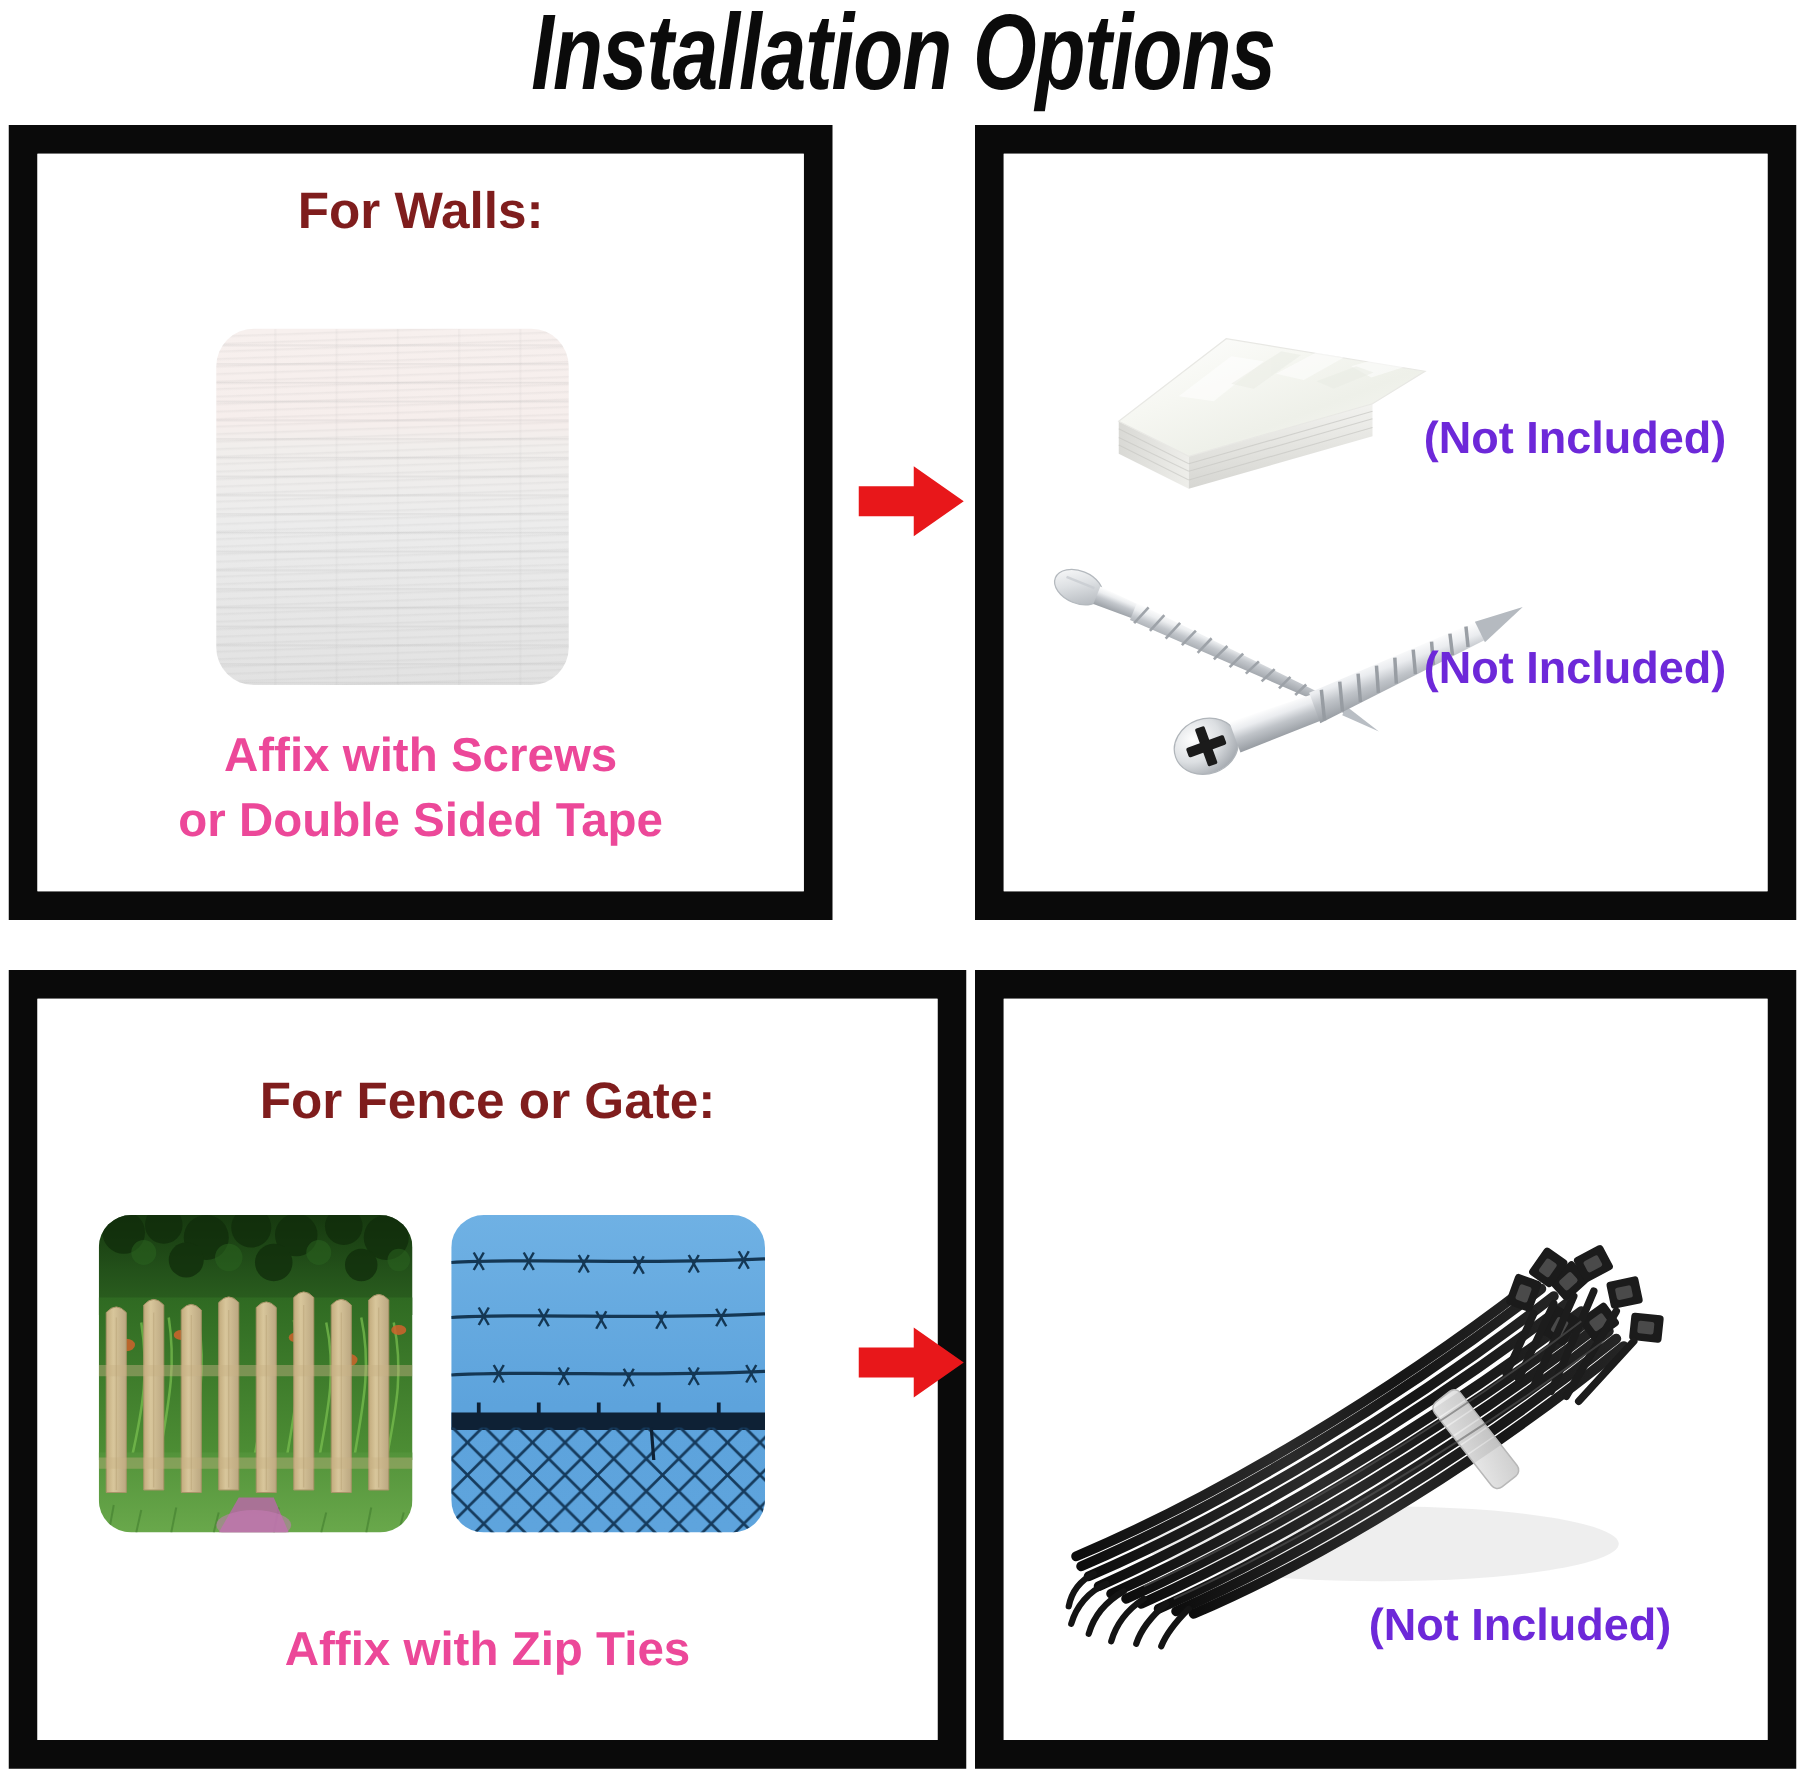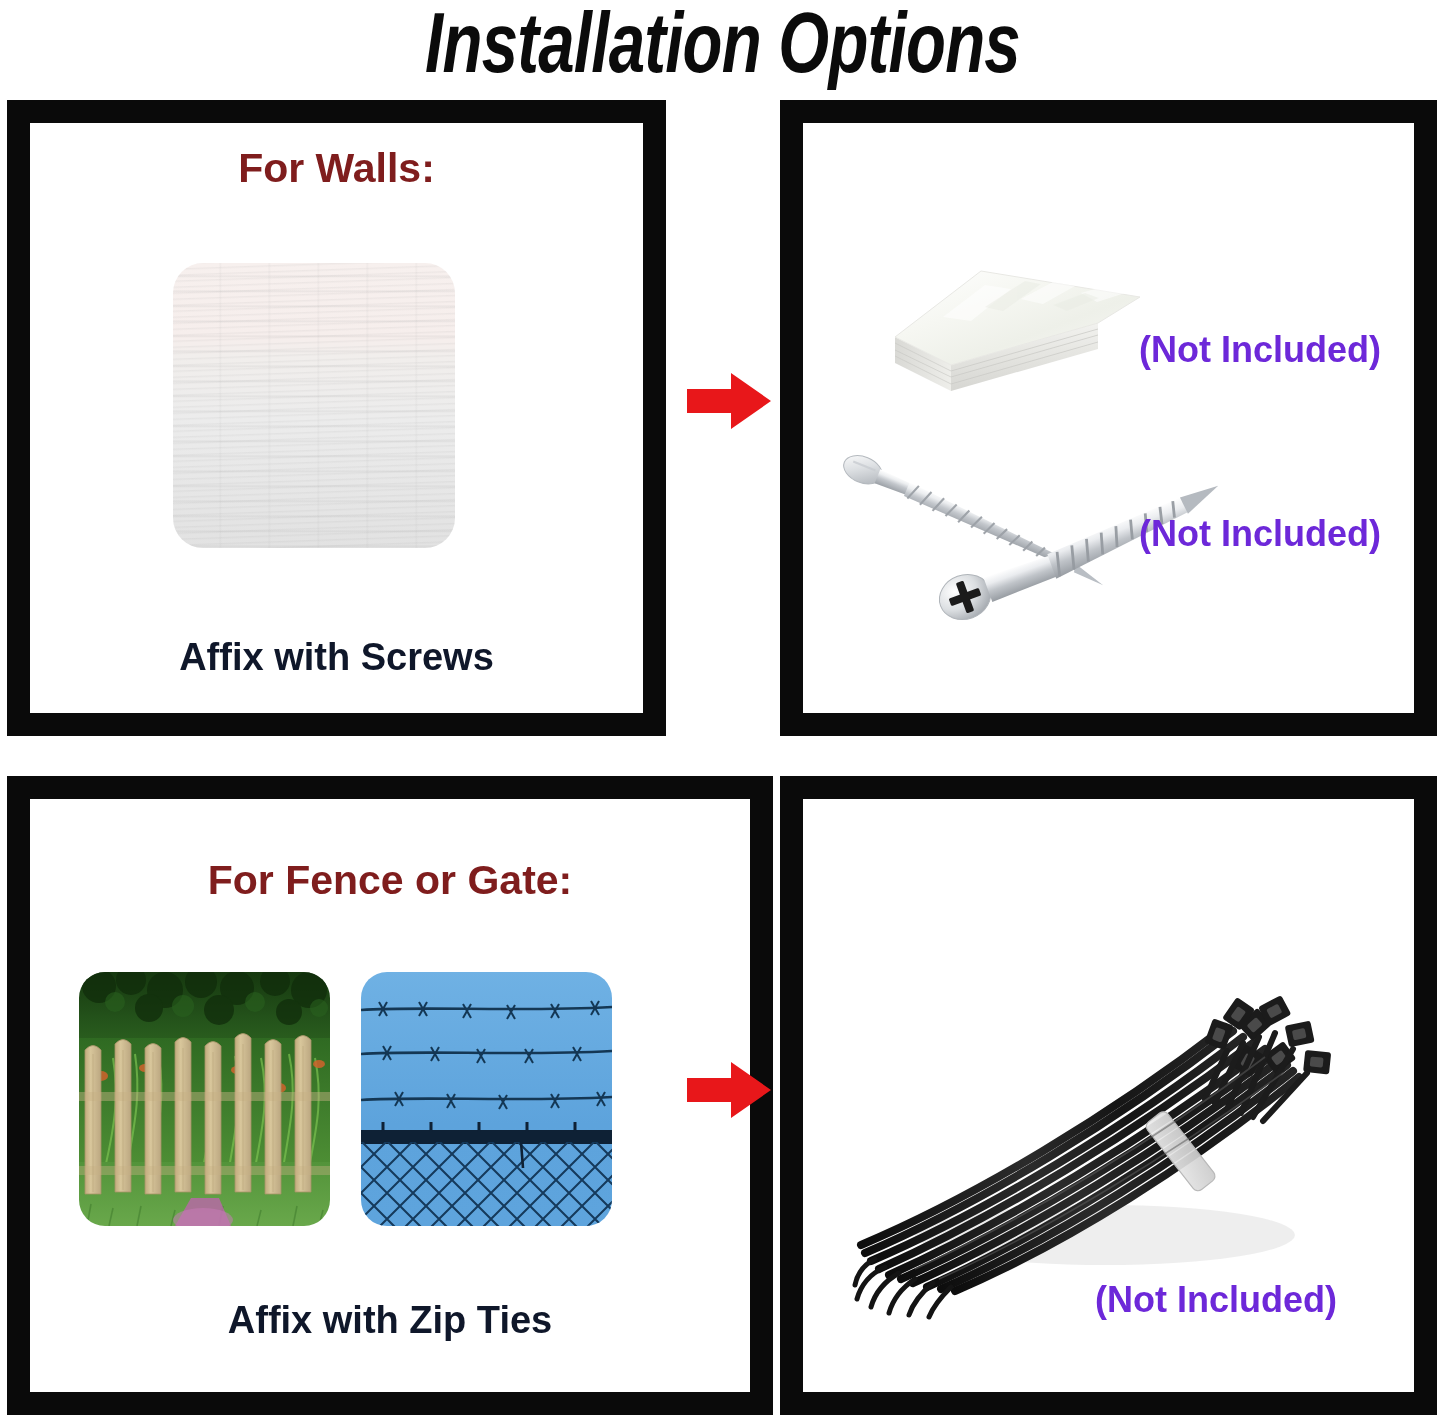--- a/index.html
+++ b/index.html
@@ -72,21 +72,21 @@
 
   
   .panel-caption {
     position: absolute;
     left: 0;
     width: 100%;
     text-align: center;
     font-weight: 700;
     font-size: 38px;
     line-height: 52px;
-    color: #0f172a;
+    color: #ec4899;
   }
   #caption-walls { bottom: 30px; }
   #caption-fence { bottom: 46px; margin-top: 29px; }
 
   
   .not-included {
     position: absolute;
     font-weight: 700;
     font-size: 36px;
     color: #6d28d9;
@@ -199,20 +199,21 @@
       <div class="panel-heading" id="heading-walls">For Walls:</div>
 
       <div id="wall-swatch">
         <div class="brickrows"></div>
         <div class="brickcols"></div>
         <div class="grain"></div>
       </div>
 
       <div class="panel-caption" id="caption-walls">
         <div>Affix with Screws</div>
+        <div>or Double Sided Tape</div>
       </div>
 
     </div>
   </div>
 
   <div class="red-arrow" id="arrow-top">
     <svg viewBox="0 0 84 56" width="84" height="56">
       <polygon points="0,16 44,16 44,0 84,28 44,56 44,40 0,40" fill="#e8171a"></polygon>
     </svg>
   </div>

